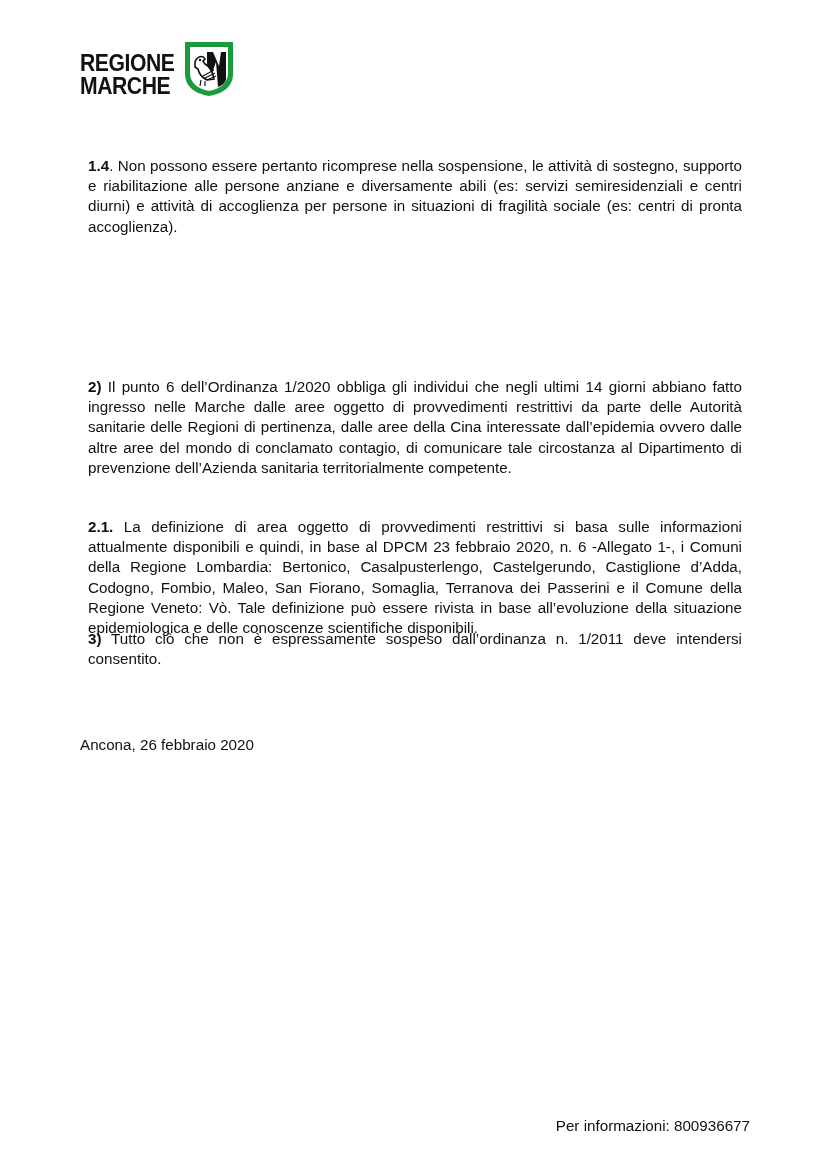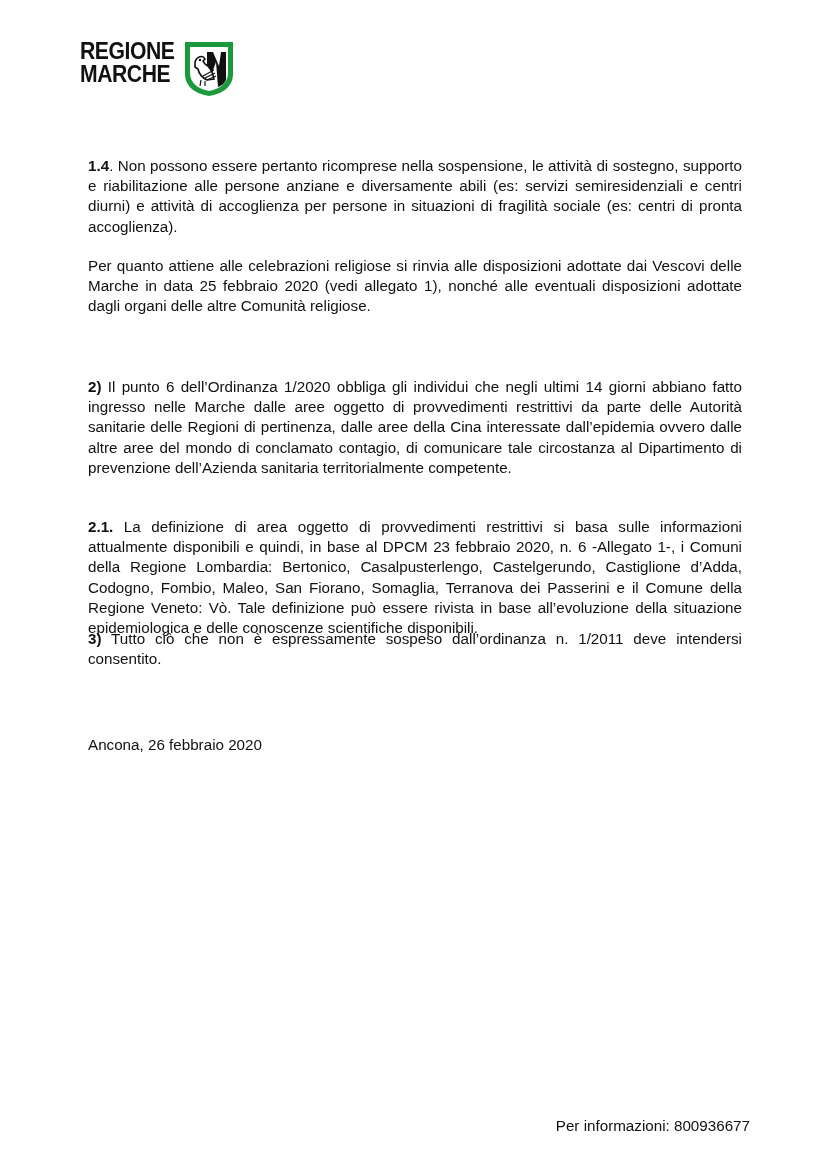--- a/index.html
+++ b/index.html
@@ -14,21 +14,21 @@
       overflow: hidden;
       font-family: "Liberation Sans", sans-serif;
       color: #111111;
     }
     .logo {
       position: absolute;
       left: 80px;
       top: 40px;
       height: 58px;
       display: flex;
-      align-items: flex-start;
+      align-items: flex-end;
     }
     .logo-text {
       font-family: "Liberation Sans", sans-serif;
       font-weight: bold;
       font-size: 23px;
       line-height: 23px;
       letter-spacing: -0.5px;
       color: #111;
       transform: scaleX(0.92);
       transform-origin: left center;
@@ -50,21 +50,21 @@
       line-height: 20.2px;
       text-align: justify;
     }
     .doc p { margin: 8px; }
     .doc b { font-weight: bold; }
     .p14 { top: 148px; }
     .p15 { top: 248px; }
     .p2 { top: 369px; }
     .p21 { top: 509px; }
     .p3 { top: 621px; }
-    .place { top: 735px; text-align: left; margin-left: 8px; }
+    .place { top: 735px; text-align: left; }
     .footer { top: 1116px; text-align: right; }
   </style>
 </head>
 <body>
 
 <div class="logo">
   <div class="logo-text">
     <div>REGIONE</div>
     <div>MARCHE</div>
   </div>
@@ -77,21 +77,20 @@
     <path d="M20 36 L31 30 M22 38 L32 33 M24 40 L33 36" stroke="#111" stroke-width="1.2"></path>
     <path d="M18 40 L17 46 M22 41 L22 46" stroke="#111" stroke-width="1.2"></path>
   </svg>
 </div>
 
 <div class="doc p14">
   <p><b>1.4</b><span>. Non possono essere pertanto ricomprese nella sospensione, le attività di sostegno, supporto e riabilitazione alle persone anziane e diversamente abili (es: servizi semiresidenziali e centri diurni) e attività di accoglienza per persone in situazioni di fragilità sociale (es: centri di pronta accoglienza).</span></p>
 </div>
 
 <div class="doc p15">
-  <p>Per quanto attiene alle celebrazioni religiose si rinvia alle disposizioni adottate dai Vescovi delle Marche in data 25 febbraio 2020 (vedi allegato 1), nonché alle eventuali disposizioni adottate dagli organi delle altre Comunità religiose.</p>
 </div>
 
 <div class="doc p2">
   <p><b>2)</b><span> Il punto 6 dell’Ordinanza 1/2020 obbliga gli individui che negli ultimi 14 giorni abbiano fatto ingresso nelle Marche dalle aree oggetto di provvedimenti restrittivi da parte delle Autorità sanitarie delle Regioni di pertinenza, dalle aree della Cina interessate dall’epidemia ovvero dalle altre aree del mondo di conclamato contagio, di comunicare tale circostanza al Dipartimento di prevenzione dell’Azienda sanitaria territorialmente competente.</span></p>
 </div>
 
 <div class="doc p21">
   <p><b>2.1.</b><span> La definizione di area oggetto di provvedimenti restrittivi si basa sulle informazioni attualmente disponibili e quindi, in base al DPCM 23 febbraio 2020, n. 6 -Allegato 1-, i Comuni della Regione Lombardia: Bertonico, Casalpusterlengo, Castelgerundo, Castiglione d’Adda, Codogno, Fombio, Maleo, San Fiorano, Somaglia, Terranova dei Passerini e il Comune della Regione Veneto: Vò. Tale definizione può essere rivista in base all’evoluzione della situazione epidemiologica e delle conoscenze scientifiche disponibili.</span></p>
 </div>
 

